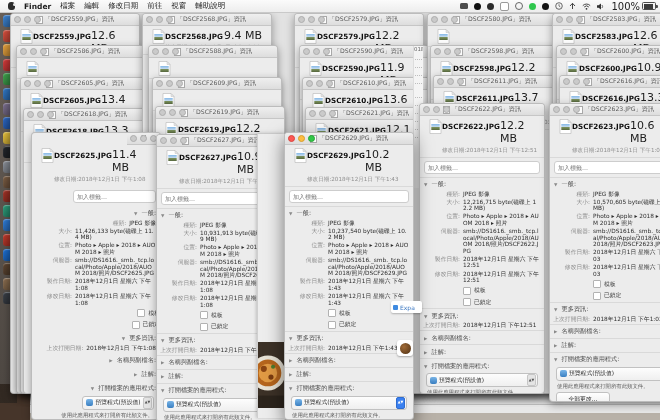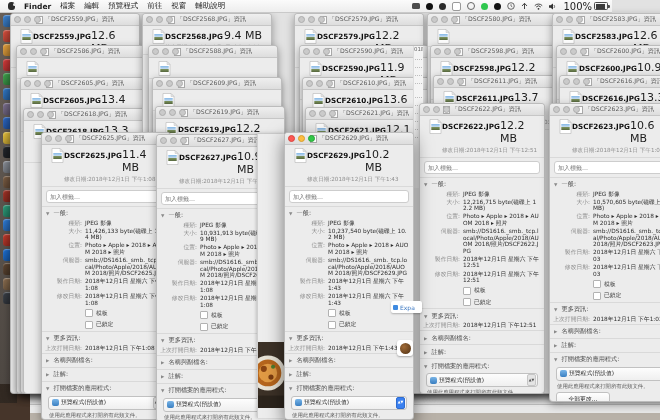--- a/index.html
+++ b/index.html
@@ -1,19 +1,19 @@
 <!DOCTYPE html>
 <html><head>
 <meta charset="utf-8">
 <style>
   html,body{margin:0;padding:0}
   body{width:660px;height:420px;overflow:hidden;position:relative;background:#e2e2e2;
        font-family:"DejaVu Sans","Liberation Sans",sans-serif;-webkit-font-smoothing:antialiased}
   
-  #menubar{position:absolute;left:0;top:0;width:612px;height:12px;z-index:200;
+  #menubar{position:absolute;left:0;top:0;width:660px;height:12px;z-index:200;
     background:linear-gradient(#fbfbfb,#ededed);border-bottom:1px solid #c9c9c9;
     display:flex;align-items:center;font-size:7.5px;color:#1c1c1c}
   .mb-left{display:flex;align-items:center;gap:9px;padding-left:8px}
   .apple{width:7px;height:8px;background:#2b2b2b;border-radius:45% 45% 40% 40%;position:relative}
   .apple:after{content:"";position:absolute;right:-1px;top:1px;width:3px;height:3px;background:#ededed;border-radius:50%}
   .mb-app{font-weight:bold}
   .mb-item{white-space:nowrap}
   .mb-right{margin-left:auto;display:flex;align-items:center;padding-right:4px}
   .si{margin-left:6px;display:flex;align-items:center;justify-content:center}
   .si-square{width:8px;height:6px;border-radius:1.5px}
@@ -100,21 +100,21 @@
 </style>
 </head>
 <body>
 
 <div id="menubar">
   <div class="mb-left">
     <span class="apple"></span>
     <span class="mb-app">Finder</span>
   <span class="mb-item">檔案</span>
       <span class="mb-item">編輯</span>
-      <span class="mb-item">預覽程式</span>
+      <span class="mb-item">修改日期</span>
       <span class="mb-item">前往</span>
       <span class="mb-item">視窗</span>
       <span class="mb-item">輔助說明</span>
     </div>
   <div class="mb-right">
     <span class="si">
         <i class="si-square" style="background: rgb(76, 76, 76);"></i>
       </span>
       <span class="si">
         <i class="si-circle" style="background: rgb(17, 17, 17);"></i>
@@ -398,21 +398,21 @@
         <div class="hright">
           <div class="hrow">
             <span class="fname">DSCF2618.JPG</span>
             <span class="fsize">13.3 MB</span>
           </div>
           <div class="hmod">修改日期:2018年12月1日 下午12:04</div>
         </div>
       </div>
       <div class="sep"></div>
     </div>
-    <div class="win front" style="left: 41px; top: 132px; height: 286px; z-index: 50;">
+    <div class="win front" style="left: 31px; top: 132px; height: 286px; z-index: 50; align-items: flex-end;">
       <div class="titlebar">
         <span class="lights">
           <span class="light lr"></span>
           <span class="light ly"></span>
           <span class="light lg"></span>
         </span>
         <span class="title">
           <span class="proxy"></span>
           <span>「DSCF2625.JPG」資訊</span>
         </span>

